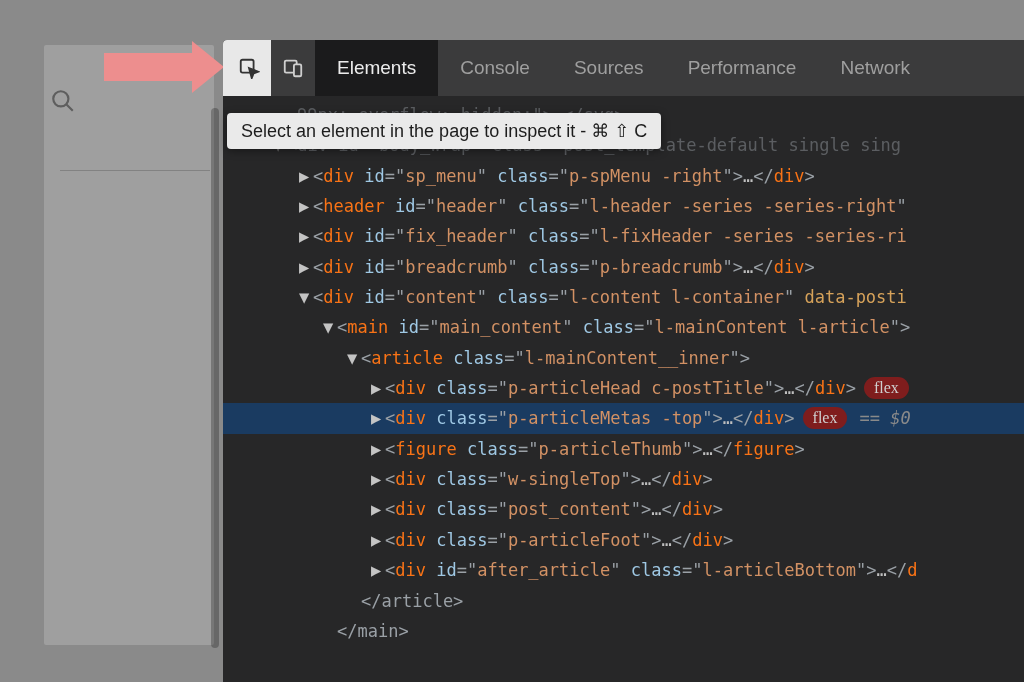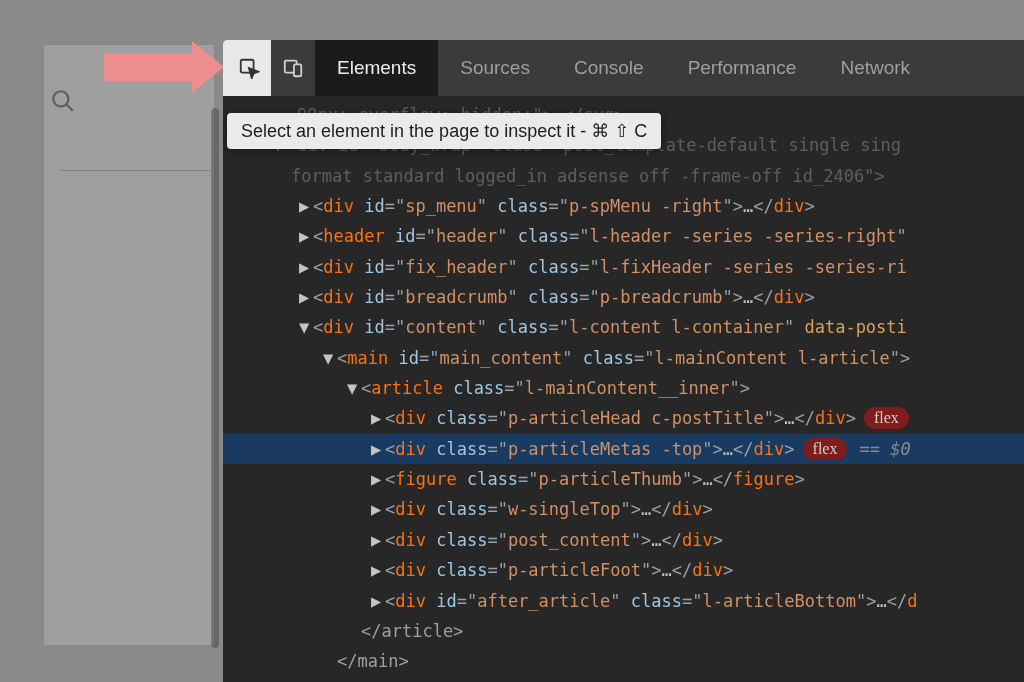--- a/index.html
+++ b/index.html
@@ -79,32 +79,31 @@
           <path d="M12 12 L22 16 L17 18 L15 23 Z" fill="#333"></path>
         </svg>
     </div>
     <div class="tool-btn">
       <svg viewBox="0 0 24 24" fill="none" stroke="#cfcfcf" stroke-width="2">
           <rect x="3" y="4" width="13" height="13" rx="1.5"></rect>
           <rect x="13" y="8" width="8" height="13" rx="1.5" fill="#3b3b3c"></rect>
         </svg>
     </div>
     <div class="tab active">Elements</div>
+    <div class="tab">Console</div>
     <div class="tab">Sources</div>
-    <div class="tab">Console</div>
     <div class="tab">Performance</div>
     <div class="tab">Network</div>
   </div>
 
   <div class="code-pane">
 
     <div class="line faded"><span class="pad" style="width:74px"></span><span class="punc">99px; overflow: hidden;"&gt;…&lt;/svg&gt;</span></div>
 
     <div class="line faded"><span class="pad" style="width:50px"></span><span class="caret">▼</span><span class="punc">&lt;div id="body_wrap" class="post_template-default single sing</span></div>
-    <div class="line faded"><span class="pad" style="width:68px"></span><span class="punc">format standard logged_in adsense off -frame-off id_2406"&gt;</span></div>
 
     <div class="line"><span class="pad" style="width:76px"></span><span class="caret">▶</span><span class="punc">&lt;</span><span class="tag">div</span> <span class="attr">id</span><span class="punc">="</span><span class="val">sp_menu</span><span class="punc">"</span> <span class="attr">class</span><span class="punc">="</span><span class="val">p-spMenu -right</span><span class="punc">"&gt;</span><span class="ellips">…</span><span class="punc">&lt;/</span><span class="tag">div</span><span class="punc">&gt;</span></div>
 
     <div class="line"><span class="pad" style="width:76px"></span><span class="caret">▶</span><span class="punc">&lt;</span><span class="tag">header</span> <span class="attr">id</span><span class="punc">="</span><span class="val">header</span><span class="punc">"</span> <span class="attr">class</span><span class="punc">="</span><span class="val">l-header -series -series-right</span><span class="punc">"</span></div>
 
     <div class="line"><span class="pad" style="width:76px"></span><span class="caret">▶</span><span class="punc">&lt;</span><span class="tag">div</span> <span class="attr">id</span><span class="punc">="</span><span class="val">fix_header</span><span class="punc">"</span> <span class="attr">class</span><span class="punc">="</span><span class="val">l-fixHeader -series -series-ri</span></div>
 
     <div class="line"><span class="pad" style="width:76px"></span><span class="caret">▶</span><span class="punc">&lt;</span><span class="tag">div</span> <span class="attr">id</span><span class="punc">="</span><span class="val">breadcrumb</span><span class="punc">"</span> <span class="attr">class</span><span class="punc">="</span><span class="val">p-breadcrumb</span><span class="punc">"&gt;</span><span class="ellips">…</span><span class="punc">&lt;/</span><span class="tag">div</span><span class="punc">&gt;</span></div>
 
     <div class="line"><span class="pad" style="width:76px"></span><span class="caret">▼</span><span class="punc">&lt;</span><span class="tag">div</span> <span class="attr">id</span><span class="punc">="</span><span class="val">content</span><span class="punc">"</span> <span class="attr">class</span><span class="punc">="</span><span class="val">l-content l-container</span><span class="punc">"</span> <span class="dataattr">data-posti</span></div>

